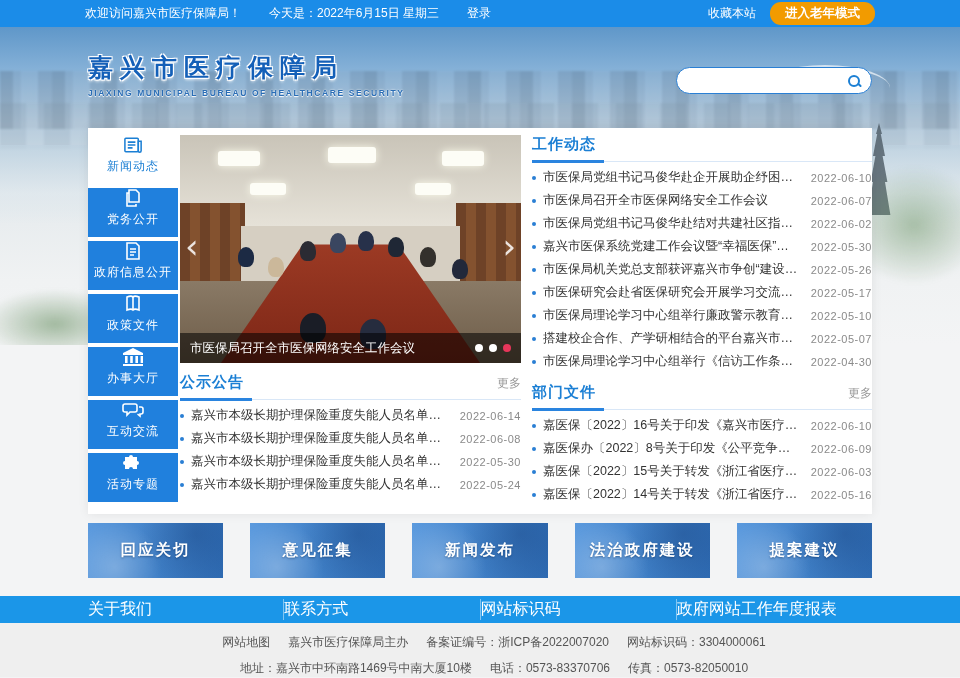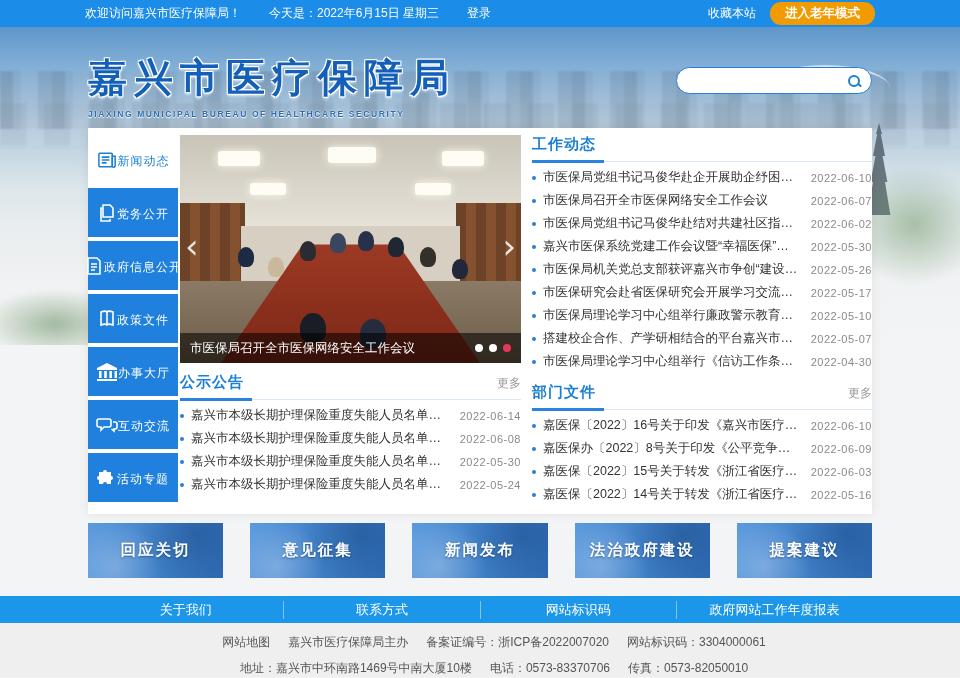--- a/index.html
+++ b/index.html
@@ -27,40 +27,40 @@
     background:linear-gradient(180deg, rgba(190,210,224,.9), rgba(225,233,238,.6) 60%, rgba(240,243,244,0)); }
   .arch { position:absolute; top:38px; right:70px; width:130px; height:46px; border-radius:50%;
     border-top:3px solid rgba(235,242,248,.85); opacity:.9; }
   .pagoda { position:absolute; top:96px; right:66px; width:30px; height:92px; background:#4c5a64; opacity:.8;
     clip-path:polygon(50% 0,60% 12%,56% 12%,70% 36%,62% 36%,78% 64%,70% 64%,88% 100%,12% 100%,30% 64%,22% 64%,38% 36%,30% 36%,44% 12%,40% 12%); }
   .green-l { position:absolute; left:-20px; bottom:-14px; width:150px; height:70px; border-radius:50%;
     background:radial-gradient(ellipse at center, rgba(96,138,90,.55), rgba(96,138,90,0) 70%); filter:blur(2px); }
   .green-r { position:absolute; right:-24px; bottom:60px; width:140px; height:120px; border-radius:50%;
     background:radial-gradient(ellipse at center, rgba(104,146,98,.5), rgba(104,146,98,0) 70%); filter:blur(2px); }
   .banner-inner { position:relative; width:784px; margin:0 auto; padding-top:24px; display:flex; justify-content:space-between; }
-  .logo-title { font-size:39px; font-weight:bold; color:#1460b8; letter-spacing:7px;
+  .logo-title { font-size:25px; font-weight:bold; color:#1460b8; letter-spacing:7px;
     text-shadow:-1px -1px 0 #fff,1px -1px 0 #fff,-1px 1px 0 #fff,1px 1px 0 #fff,0 2px 3px rgba(255,255,255,.9); }
   .logo-sub { margin-top:4px; font-size:8.5px; font-weight:bold; color:#2a6db5; letter-spacing:1.6px;
     text-shadow:0 0 2px #fff,0 1px 1px #fff; }
   .search-box { margin-top:16px; width:196px; height:27px; background:#fff; border:1px solid #2a7fd4;
     border-radius:14px; display:flex; align-items:center; padding:0 10px; }
   .search-input { flex:1; border:none; outline:none; font-size:12px; background:transparent; color:#333; }
   .mag { position:relative; width:14px; height:14px; cursor:pointer; }
   .mag::before { content:""; position:absolute; left:1px; top:1px; width:8px; height:8px; border:2px solid #1b7fd4; border-radius:50%; }
   .mag::after { content:""; position:absolute; left:10px; top:10px; width:5px; height:2px; background:#1b7fd4; transform:rotate(45deg); border-radius:1px; }
 
   
   .main-wrap { position:relative; width:784px; margin:-217px auto 0; }
   .card { background:#fff; box-shadow:0 0 10px rgba(0,0,0,.08); padding:7px 2px 8px 0; }
   .card-grid { display:flex; }
 
   
   .sidebar { width:90px; flex-shrink:0; margin-left:0; }
-  .side-item { height:49px; background:#2080dd; color:#fff; margin-bottom:4px; display:flex; flex-direction:row;
-    align-items:center; justify-content:center; cursor:pointer; }
+  .side-item { height:49px; background:#2080dd; color:#fff; margin-bottom:4px; display:flex; flex-direction:column;
+    align-items:center; cursor:pointer; }
   .side-item.active { background:#fff; color:#1b7fd4; }
   .side-item .icn { height:20px; display:flex; align-items:center; justify-content:center; }
   .side-item .lbl { font-size:12px; margin-top:3px; letter-spacing:1px; white-space:nowrap; }
 
   
   .mid-col { width:341px; margin-left:2px; }
   .carousel { position:relative; width:341px; height:228px; overflow:hidden; background:#7a5a42; }
   .scene-ceiling { position:absolute; top:0; left:0; right:0; height:40%; background:linear-gradient(#c9c4b8,#e6e2d8); }
   .light { position:absolute; background:#fdfdf6; border-radius:3px; box-shadow:0 0 8px rgba(255,255,240,.9); }
   .scene-wall { position:absolute; top:40%; left:18%; right:18%; height:26%; background:#d6cfc2; }
@@ -101,21 +101,21 @@
     background:linear-gradient(100deg,#5b9ade 0%,#3f7fc6 55%,#2f6cb4 100%); }
   .ql::before { content:""; position:absolute; inset:0;
     background:radial-gradient(circle at 20% 80%, rgba(255,255,255,.25), rgba(255,255,255,0) 40%),
                radial-gradient(circle at 80% 20%, rgba(20,60,120,.35), rgba(0,0,0,0) 50%); }
   .ql span { position:absolute; inset:0; display:flex; align-items:center; justify-content:center;
     color:#fff; font-size:15.5px; font-weight:bold; letter-spacing:2px; text-shadow:0 1px 2px rgba(0,40,90,.5); }
 
   
   .fnav { margin-top:18px; height:27px; background:#1b96e8; }
   .fnav-inner { width:784px; height:100%; margin:0 auto; display:flex; align-items:center; }
-  .fnav-item { flex:1; text-align:center; color:#fff; font-size:13px; cursor:pointer; border-right:1px solid rgba(255,255,255,.45); }
+  .fnav-item { flex:1; color:#fff; font-size:16px; cursor:pointer; border-right:1px solid rgba(255,255,255,.45); }
   .fnav-item:last-child { border-right:none; }
   .footer { background:#efefef; padding-top:11px; color:#555; font-size:12px; }
   .f-line { text-align:center; margin-bottom:9px;padding-left:28px; }
   .f-line span { margin:0 9px; }
 </style>
 </head>
 <body>
 
 <div class="page">
 

